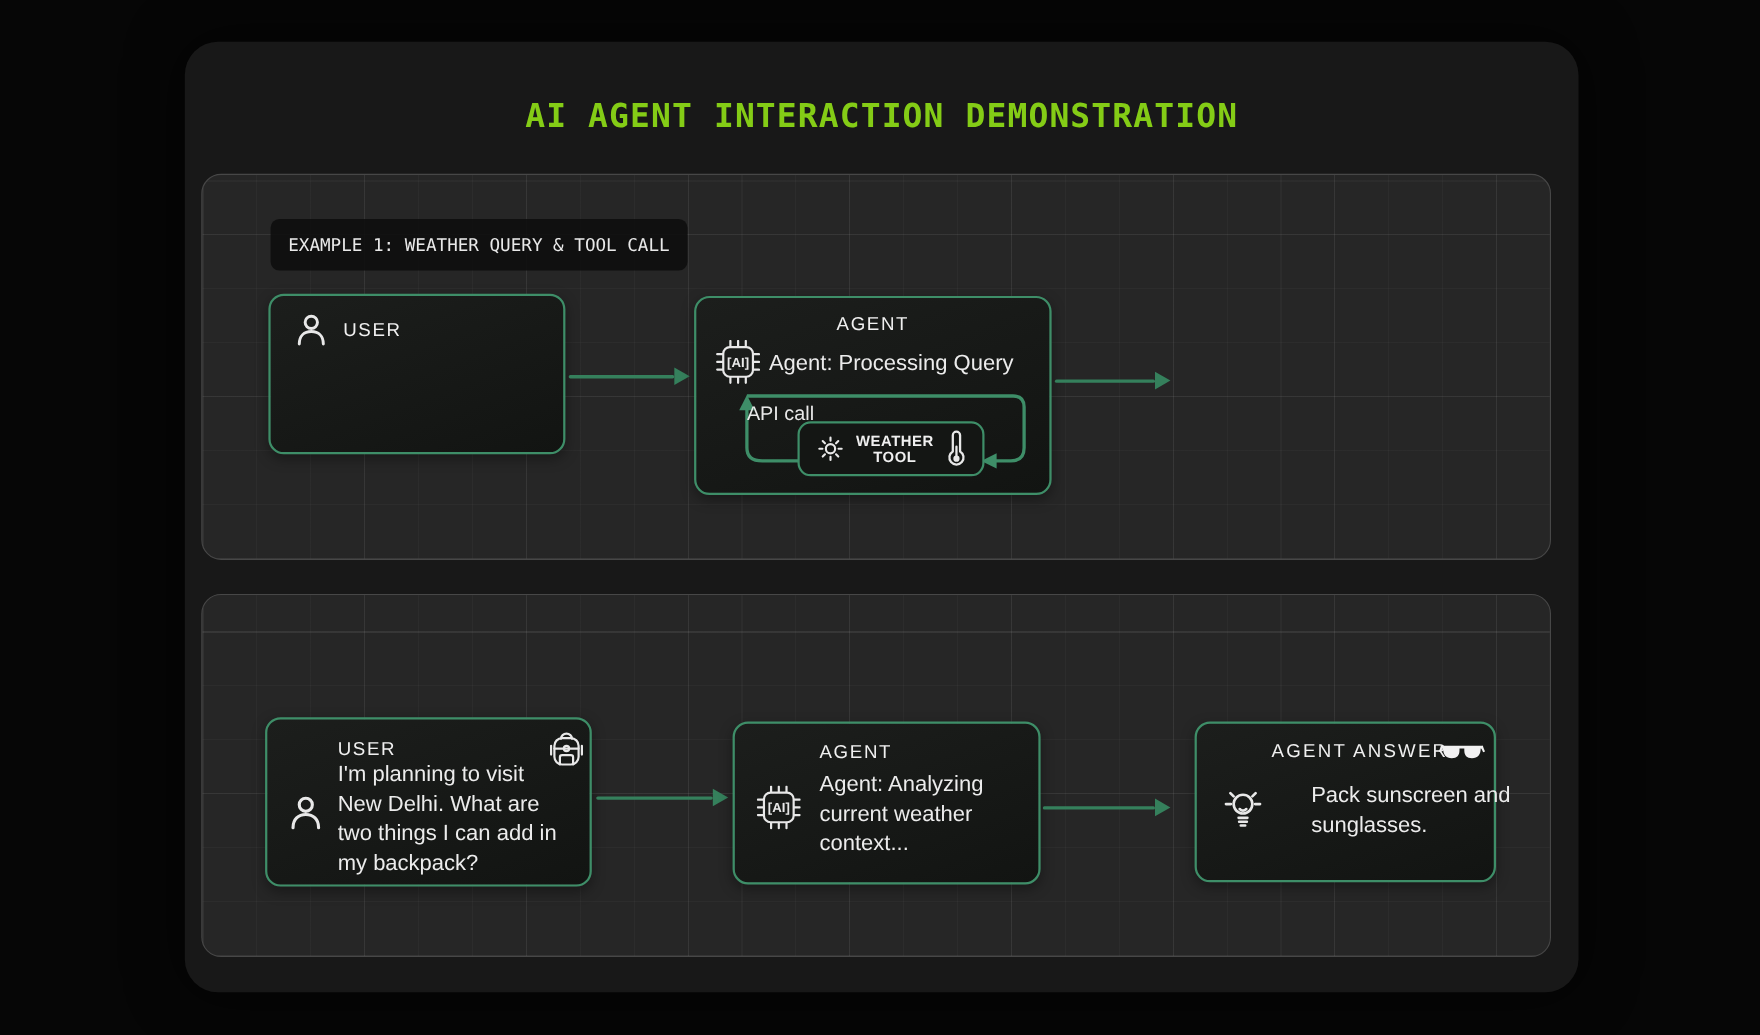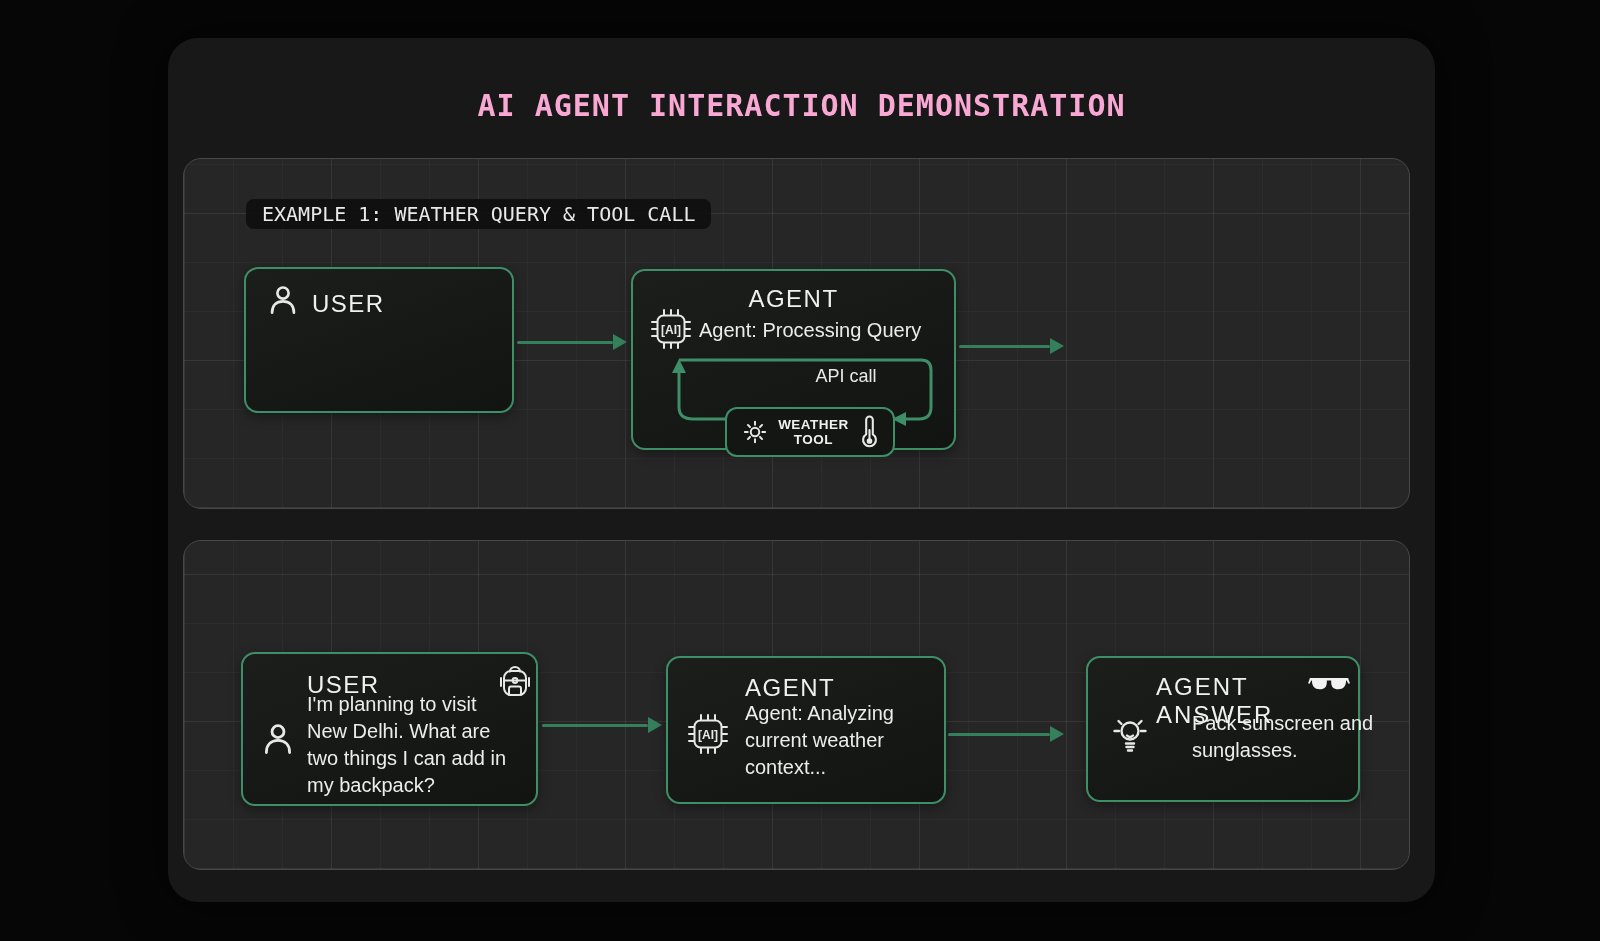--- a/index.html
+++ b/index.html
@@ -3,46 +3,46 @@
 <meta charset="utf-8">
 <style>
   html,body{margin:0;padding:0;background:#060606;}
   #stage{position:relative;width:1600px;height:941px;background:#060606;overflow:hidden;
          font-family:"Liberation Sans", sans-serif;color:#ececec;}
   .abs{position:absolute;}
   .canvas{left:168px;top:38px;width:1267px;height:864px;background:#181818;border-radius:30px;
           box-shadow:0 0 50px rgba(0,0,0,.65);}
   .title{left:168px;top:88px;width:1267px;text-align:center;
          font-family:"DejaVu Sans Mono", monospace;font-size:30px;letter-spacing:1px;
-         color:#f9a8d4;font-weight:bold;}
+         color:#84cc16;font-weight:bold;}
   .panel{left:183px;width:1225px;background-color:#262626;border:1.5px solid #474747;border-radius:18px;
          background-image:
            repeating-linear-gradient(0deg, rgba(255,255,255,.028) 0 1px, transparent 1px 49px),
            repeating-linear-gradient(90deg, rgba(255,255,255,.028) 0 1px, transparent 1px 49px),
            repeating-linear-gradient(0deg, rgba(255,255,255,.05) 0 1px, transparent 1px 147px),
            repeating-linear-gradient(90deg, rgba(255,255,255,.05) 0 1px, transparent 1px 147px);}
   .panel1{top:158px;height:349px;}
   .panel2{top:540px;height:328px;}
-  .pill{background:rgba(13,13,13,.86);border-radius:8px;padding:3px 16px;
-        font-family:"DejaVu Sans Mono", monospace;font-size:20px;color:#e9e9e9;white-space:nowrap;}
+  .pill{background:rgba(13,13,13,.86);border-radius:8px;padding:14px 16px;
+        font-family:"DejaVu Sans Mono", monospace;font-size:16px;color:#e9e9e9;white-space:nowrap;}
   .gbox{border:2.5px solid #3E8E68;border-radius:14px;box-sizing:border-box;
         background:linear-gradient(160deg,#1c1e1c 0%,#121412 100%);
         box-shadow:0 4px 12px rgba(0,0,0,.35);}
-  .boxlabel{font-size:24px;letter-spacing:1.5px;color:#f0f0f0;}
+  .boxlabel{font-size:17px;letter-spacing:1.5px;color:#f0f0f0;}
   .msg{font-size:20px;line-height:27px;color:#ececec;}
   .arrow{display:flex;align-items:center;height:16px;}
   .arrow .shaft{flex:1;height:3px;background:#35805C;border-radius:2px;}
   .arrow .head{width:0;height:0;border-left:14px solid #35805C;
                border-top:8px solid transparent;border-bottom:8px solid transparent;}
   .toolbox{border:2.5px solid #3E8E68;border-radius:12px;box-sizing:border-box;background:#141614;
            display:flex;align-items:center;justify-content:center;gap:8px;}
   .toollabel{font-size:13.5px;font-weight:bold;letter-spacing:.5px;line-height:15px;
              text-align:center;color:#efefef;width:76px;
              font-family:"Liberation Sans", sans-serif;}
-  .apilabel{font-size:18px;color:#e9e9e9;text-align:center;padding-left:41px;}
+  .apilabel{font-size:18px;color:#e9e9e9;}
   svg{display:block;}
   .icon-stroke{stroke:#e8e8e8;fill:none;stroke-linecap:round;stroke-linejoin:round;}
 </style>
 </head>
 <body>
 
 <div id="stage">
 
   <div class="abs canvas"></div>
 
@@ -80,21 +80,21 @@
       <div class="abs msg" style="left:66px;top:46px;white-space:nowrap;text-align:right;">Agent: Processing Query</div>
 
       <svg class="abs" style="left:0;top:0;" width="320" height="176" viewBox="0 0 320 176">
         <path d="M 95 148 H 60 Q 46 148 46 136 V 100" stroke="#3E8E68" stroke-width="3" fill="none"></path>
         <polygon points="39,102 53,102 46,88" fill="#3E8E68"></polygon>
         <path d="M 46 89 H 288 Q 298 89 298 99 V 136 Q 298 148 286 148 H 270" stroke="#3E8E68" stroke-width="3" fill="none"></path>
         <polygon points="273,141 273,155 259,148" fill="#3E8E68"></polygon>
       </svg>
       <div class="abs apilabel" style="left:46px;top:95px;width:252px;">API call</div>
 
-      <div class="abs toolbox" style="left:92px;top:136px;width:170px;height:50px;">
+      <div class="abs toolbox" style="left:92px;top:112px;width:170px;height:50px;">
         <span>
           <svg width="26" height="26" viewBox="0 0 32 32" class="icon-stroke" stroke-width="2.4">
             <circle cx="16" cy="16" r="5.2"></circle>
             <path d="M16 3.5v3.5 M16 25v3.5 M3.5 16h3.5 M25 16h3.5 M7.3 7.3l2.5 2.5 M22.2 22.2l2.5 2.5 M24.7 7.3l-2.5 2.5 M9.8 22.2l-2.5 2.5"></path>
           </svg>
         </span>
         <span class="toollabel">WEATHER TOOL</span>
         <span>
           <svg width="19" height="34" viewBox="0 0 20 36" class="icon-stroke" stroke-width="2.2">
             <path d="M 6.5 5 a 3.5 3.5 0 0 1 7 0 V 20.5 a 6.8 6.8 0 1 1 -7 0 Z"></path>

